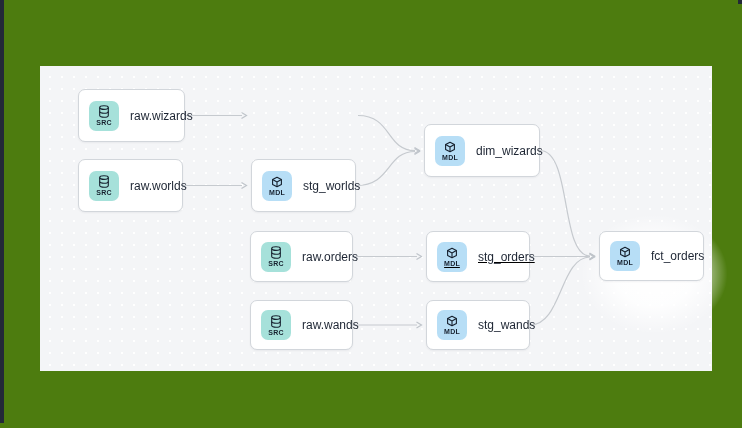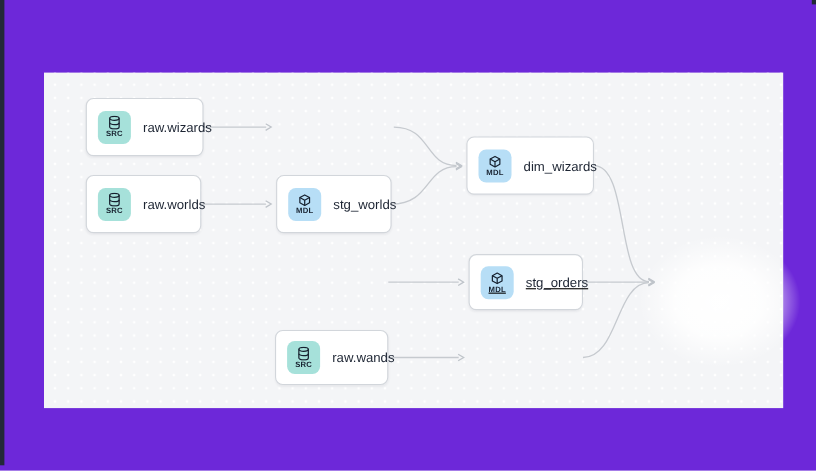--- a/index.html
+++ b/index.html
@@ -2,21 +2,21 @@
 <html><head>
 <meta charset="utf-8">
 <style>
   html, body {
     margin: 0; padding: 0;
     width: 742px; height: 428px;
     background: #ffffff;
     overflow: hidden;
     font-family: "Liberation Sans", sans-serif;
   }
-  .page { position: relative; width: 742px; height: 428px; background: #6d28d9; }
+  .page { position: relative; width: 742px; height: 428px; background: #4d7c0f; }
 
   .window-edge-left {
     position: absolute; left: 0; top: 0;
     width: 4px; height: 423px;
     background: #232938;
   }
   .window-edge-corner {
     position: absolute; right: 0; top: 0;
     width: 4px; height: 4px;
     background: #232938;
@@ -169,47 +169,90 @@
               <path d="M6,1.2 L10.4,3.6 V8.4 L6,10.8 L1.6,8.4 V3.6 Z"></path>
               <path d="M1.6,3.6 L6,6 L10.4,3.6 M6,6 V10.8"></path>
             </g>
           </svg>
       </span>
       <span class="blabel">MDL</span>
     </div>
     <span class="name">dim_wizards</span>
   </div>
 
+  <div class="node" style="left:250px; top:231px; width:103px; height:51px;">
+    <div class="badge src">
+      <span>
+        <svg width="12" height="13" viewBox="0 0 12 13">
+            <g fill="none" stroke="#16202e" stroke-width="1.1">
+              <ellipse cx="6" cy="2.6" rx="4.3" ry="1.8"></ellipse>
+              <path d="M1.7,2.6 V10.4 a4.3,1.8 0 0 0 8.6,0 V2.6"></path>
+              <path d="M1.7,6.5 a4.3,1.8 0 0 0 8.6,0"></path>
+            </g>
+          </svg>
+      </span>
+      <span class="blabel">SRC</span>
+    </div>
+    <span class="name">raw.orders</span>
+  </div>
 
   <div class="node" style="left:426px; top:231px; width:104px; height:51px;text-decoration:underline;">
     <div class="badge mdl">
       <span>
         <svg width="12" height="12" viewBox="0 0 12 12">
             <g fill="none" stroke="#16202e" stroke-width="1.1" stroke-linejoin="round">
               <path d="M6,1.2 L10.4,3.6 V8.4 L6,10.8 L1.6,8.4 V3.6 Z"></path>
               <path d="M1.6,3.6 L6,6 L10.4,3.6 M6,6 V10.8"></path>
             </g>
           </svg>
       </span>
       <span class="blabel">MDL</span>
     </div>
     <span class="name">stg_orders</span>
   </div>
 
+  <div class="node" style="left:599px; top:231px; width:105px; height:50px;">
+    <div class="badge mdl">
+      <span>
+        <svg width="12" height="12" viewBox="0 0 12 12">
+            <g fill="none" stroke="#16202e" stroke-width="1.1" stroke-linejoin="round">
+              <path d="M6,1.2 L10.4,3.6 V8.4 L6,10.8 L1.6,8.4 V3.6 Z"></path>
+              <path d="M1.6,3.6 L6,6 L10.4,3.6 M6,6 V10.8"></path>
+            </g>
+          </svg>
+      </span>
+      <span class="blabel">MDL</span>
+    </div>
+    <span class="name">fct_orders</span>
+  </div>
 
   <div class="node" style="left:250px; top:300px; width:103px; height:50px;">
     <div class="badge src">
       <span>
         <svg width="12" height="13" viewBox="0 0 12 13">
             <g fill="none" stroke="#16202e" stroke-width="1.1">
               <ellipse cx="6" cy="2.6" rx="4.3" ry="1.8"></ellipse>
               <path d="M1.7,2.6 V10.4 a4.3,1.8 0 0 0 8.6,0 V2.6"></path>
               <path d="M1.7,6.5 a4.3,1.8 0 0 0 8.6,0"></path>
             </g>
           </svg>
       </span>
       <span class="blabel">SRC</span>
     </div>
     <span class="name">raw.wands</span>
   </div>
 
+  <div class="node" style="left:426px; top:300px; width:104px; height:50px;">
+    <div class="badge mdl">
+      <span>
+        <svg width="12" height="12" viewBox="0 0 12 12">
+            <g fill="none" stroke="#16202e" stroke-width="1.1" stroke-linejoin="round">
+              <path d="M6,1.2 L10.4,3.6 V8.4 L6,10.8 L1.6,8.4 V3.6 Z"></path>
+              <path d="M1.6,3.6 L6,6 L10.4,3.6 M6,6 V10.8"></path>
+            </g>
+          </svg>
+      </span>
+      <span class="blabel">MDL</span>
+    </div>
+    <span class="name">stg_wands</span>
+  </div>
 
 </div>
 
 </body></html>

